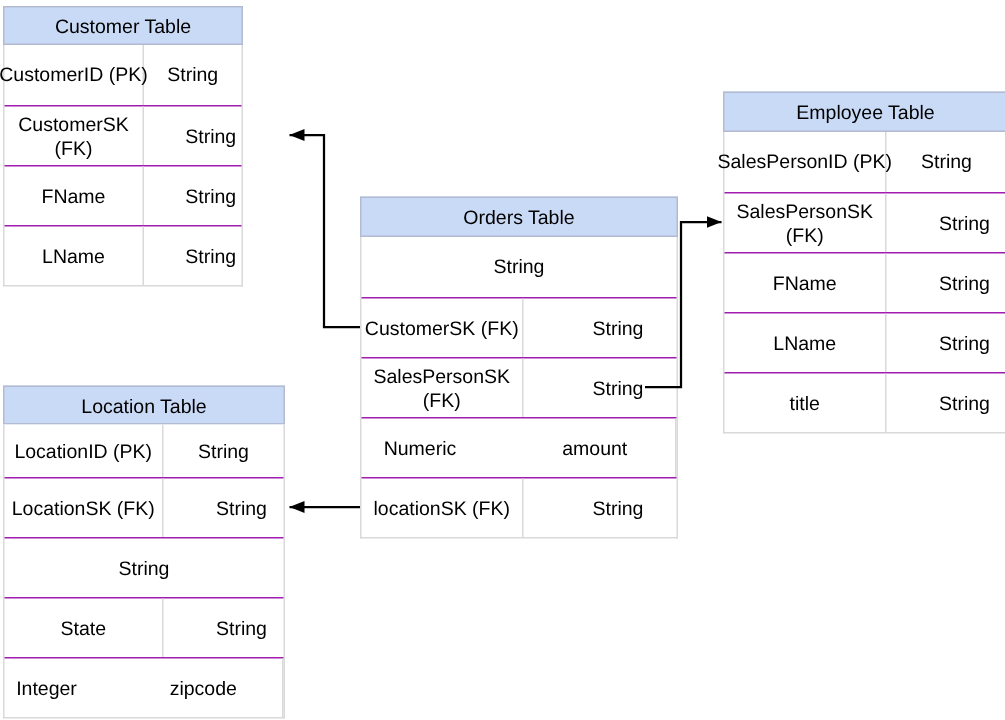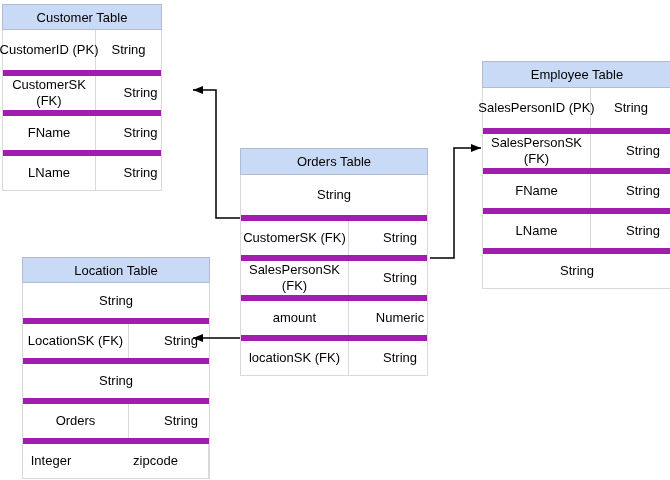--- a/index.html
+++ b/index.html
@@ -24,49 +24,49 @@
     white-space: pre;
   }
   .t-body {
     box-sizing: border-box;
     border-left: 1px solid #d9d9d9;
     border-right: 1px solid #d9d9d9;
     border-bottom: 1px solid #d9d9d9;
     background: #ffffff;
   }
   .row { display: flex; height: 40px; box-sizing: border-box; }
-  .row + .row { border-top: 6px solid #a21caf; gap: 24px; }
+  .row + .row { border-top: 1px solid #a21caf; gap: 24px; }
   .cell {
     box-sizing: border-box;
     display: flex; align-items: center; justify-content: center;
     text-align: center;
     white-space: pre;
     line-height: 16px;
     overflow: visible;
   }
   .cell.label { border-right: 1px solid #d9d9d9; }
   .cell.type  { flex: 1; }
 
   
   .customer { left: 2px; top: 4px; width: 160px; }
   .customer .t-header { height: 26px; }
   .customer .cell.label { width: 93px; }
 
   
-  .orders { left: 240px; top: 148px; width: 188px; }
+  .orders { left: 240px; top: 131px; width: 212px; }
   .orders .t-header { height: 27px; }
   .orders .cell.label { width: 108px; }
 
   
   .employee { left: 482px; top: 61px; width: 190px; }
   .employee .t-header { height: 27px; }
   .employee .cell.label { width: 108px; }
 
   
-  .location { left: 2px; top: 257px; width: 188px; margin-left: 20px; }
+  .location { left: 2px; top: 257px; width: 188px; }
   .location .t-header { height: 26px; }
   .location .cell.label { width: 106px; }
   .location .row.h35 { height: 35px; }
 
   svg.connectors {
     position: absolute; left: 0; top: 0;
     width: 670px; height: 480px;
     pointer-events: none;
   }
   svg.connectors path.link {
@@ -112,22 +112,22 @@
       <div class="row">
         <div class="cell label">CustomerSK (FK)</div>
         <div class="cell type">String</div>
       </div>
       <div class="row">
         <div class="cell label">SalesPersonSK
 (FK)</div>
         <div class="cell type">String</div>
       </div>
       <div class="row">
+        <div class="cell type">Numeric</div>
         <div class="cell label">amount</div>
-        <div class="cell type">Numeric</div>
       </div>
       <div class="row">
         <div class="cell label">locationSK (FK)</div>
         <div class="cell type">String</div>
       </div>
     </div>
   </div>
 
   <div class="etable employee">
     <div class="t-header">Employee Table</div>
@@ -143,40 +143,42 @@
       </div>
       <div class="row">
         <div class="cell label">FName</div>
         <div class="cell type">String</div>
       </div>
       <div class="row">
         <div class="cell label">LName</div>
         <div class="cell type">String</div>
       </div>
       <div class="row">
+        <div class="cell label">title</div>
         <div class="cell type">String</div>
       </div>
     </div>
   </div>
 
   <div class="etable location">
     <div class="t-header">Location Table</div>
     <div class="t-body">
       <div class="row h35">
+        <div class="cell label">LocationID (PK)</div>
         <div class="cell type">String</div>
       </div>
       <div class="row">
         <div class="cell label">LocationSK (FK)</div>
         <div class="cell type">String</div>
       </div>
       <div class="row">
         <div class="cell type">String</div>
       </div>
       <div class="row">
-        <div class="cell label">Orders</div>
+        <div class="cell label">State</div>
         <div class="cell type">String</div>
       </div>
       <div class="row">
         <div class="cell type">Integer</div>
         <div class="cell label">zipcode</div>
       </div>
     </div>
   </div>
 
   <svg class="connectors" viewBox="0 0 670 480" xmlns="http://www.w3.org/2000/svg">

